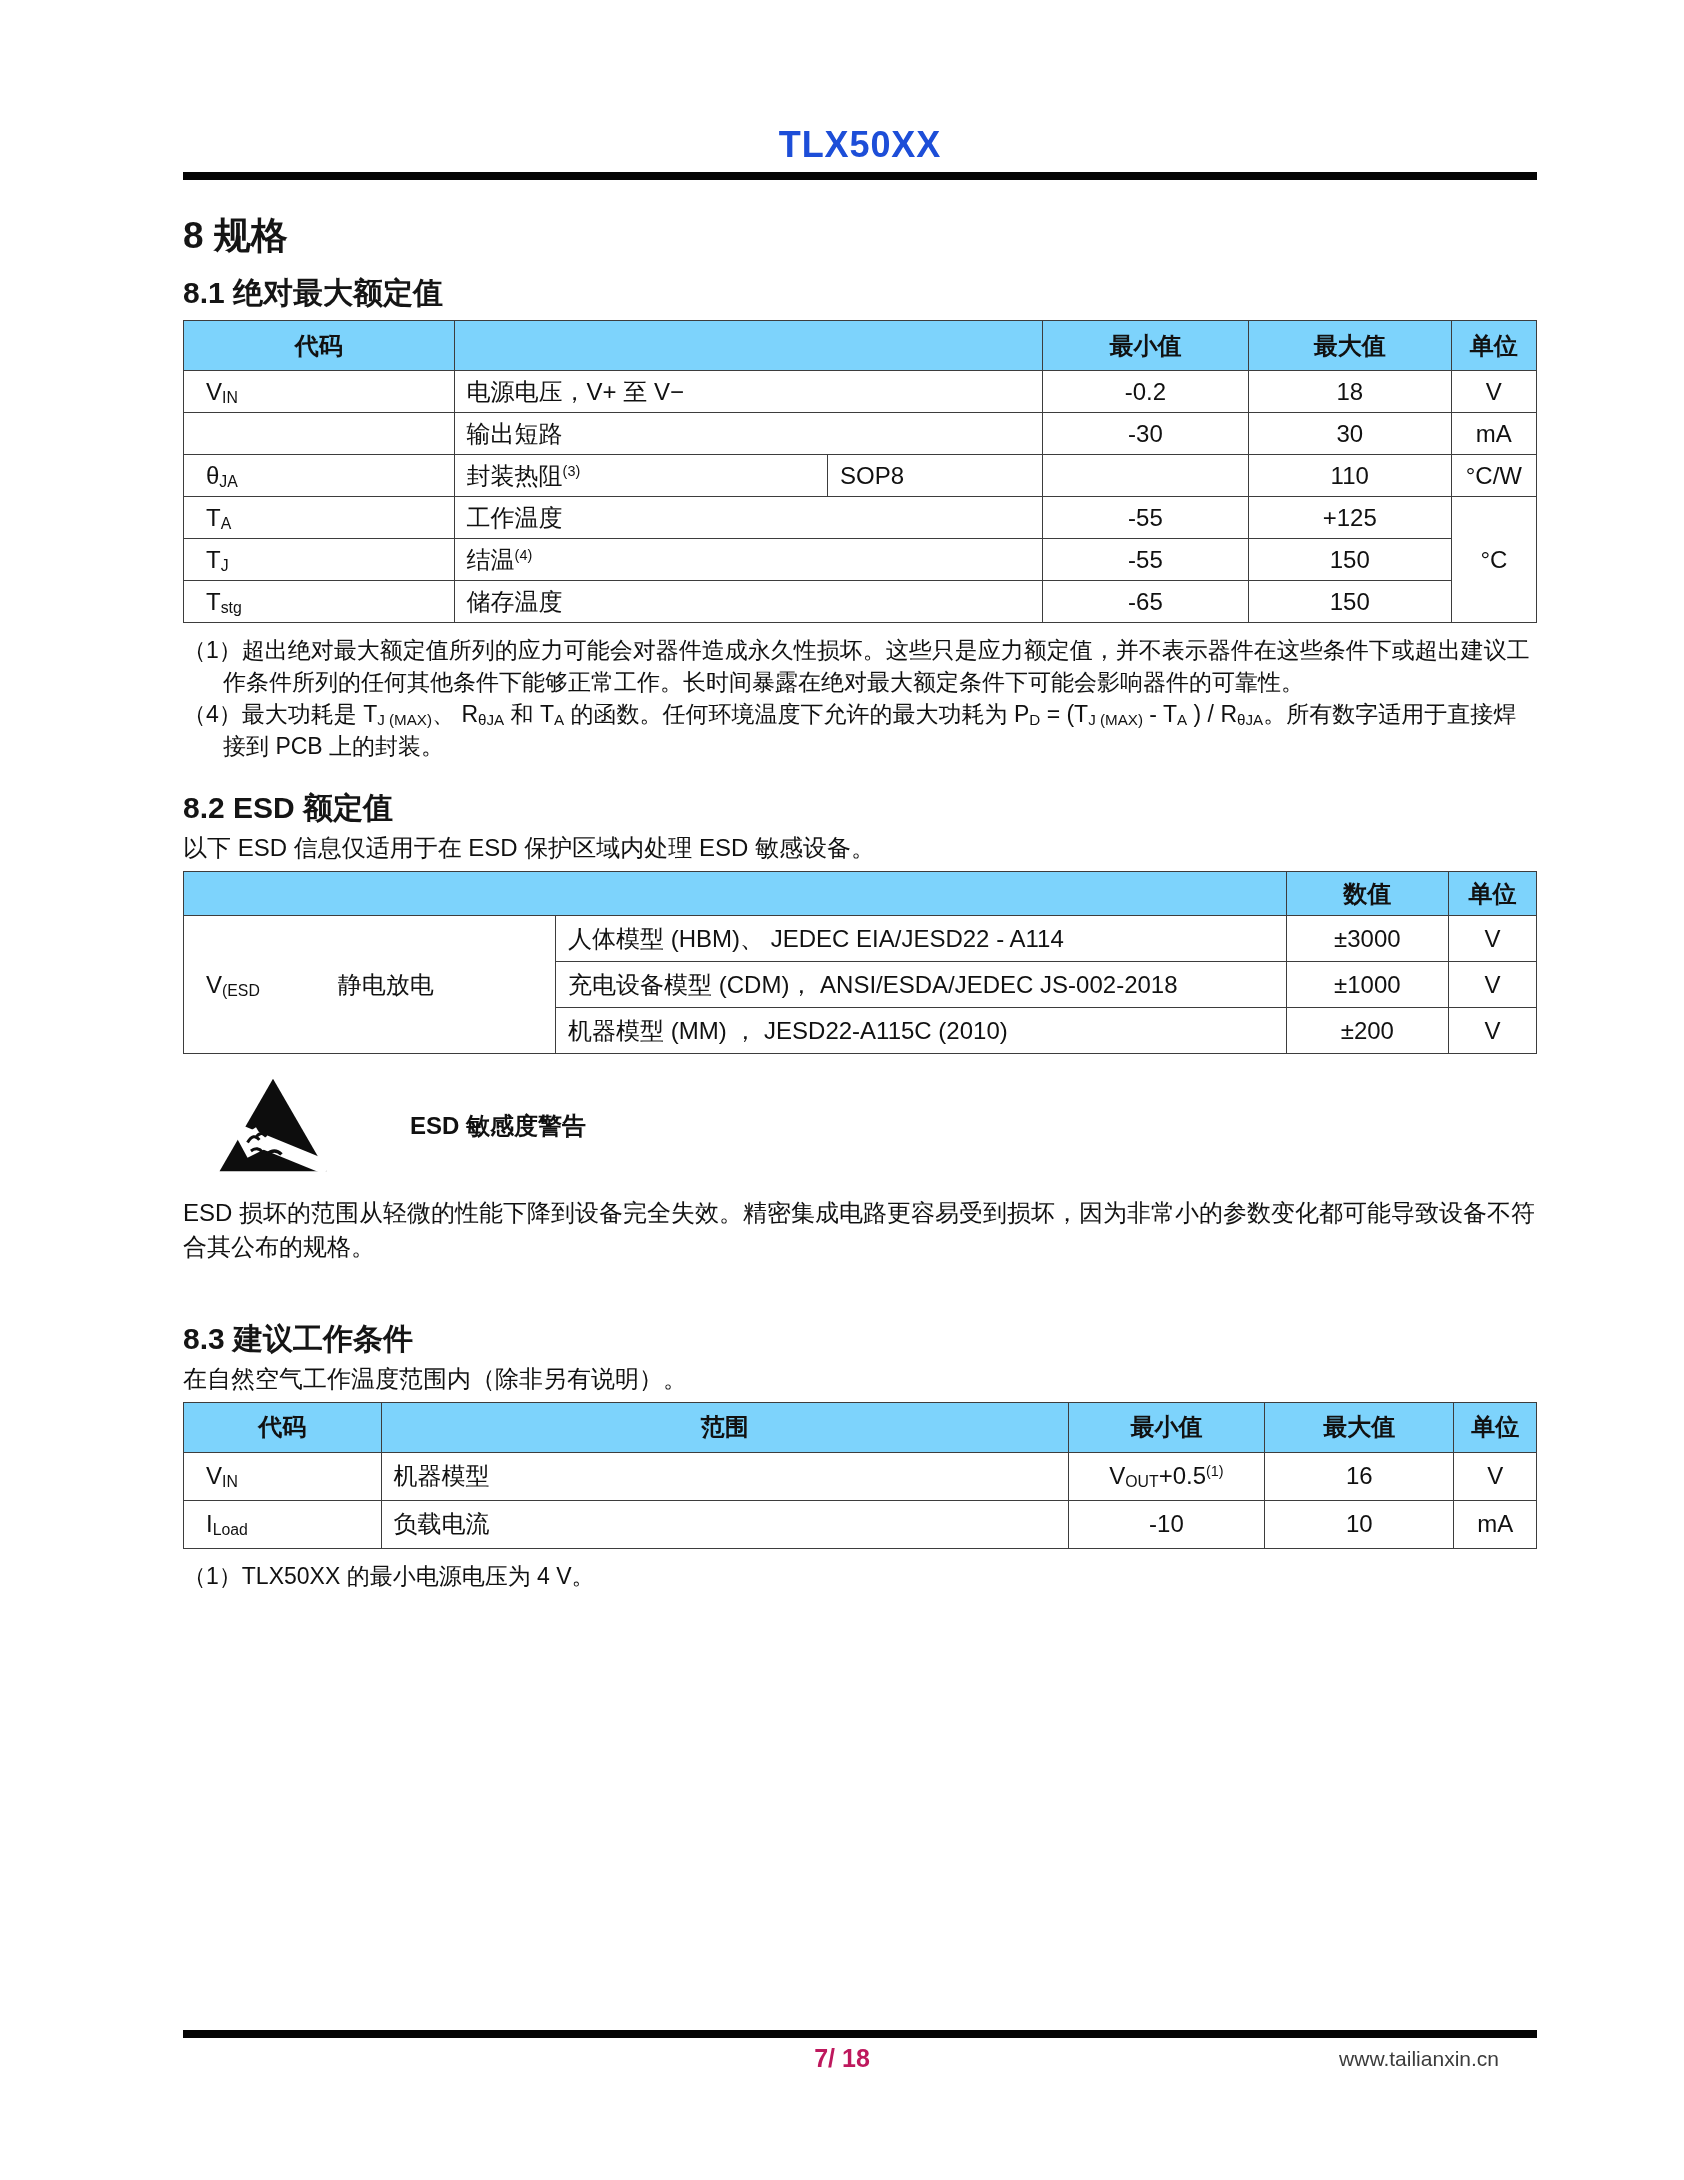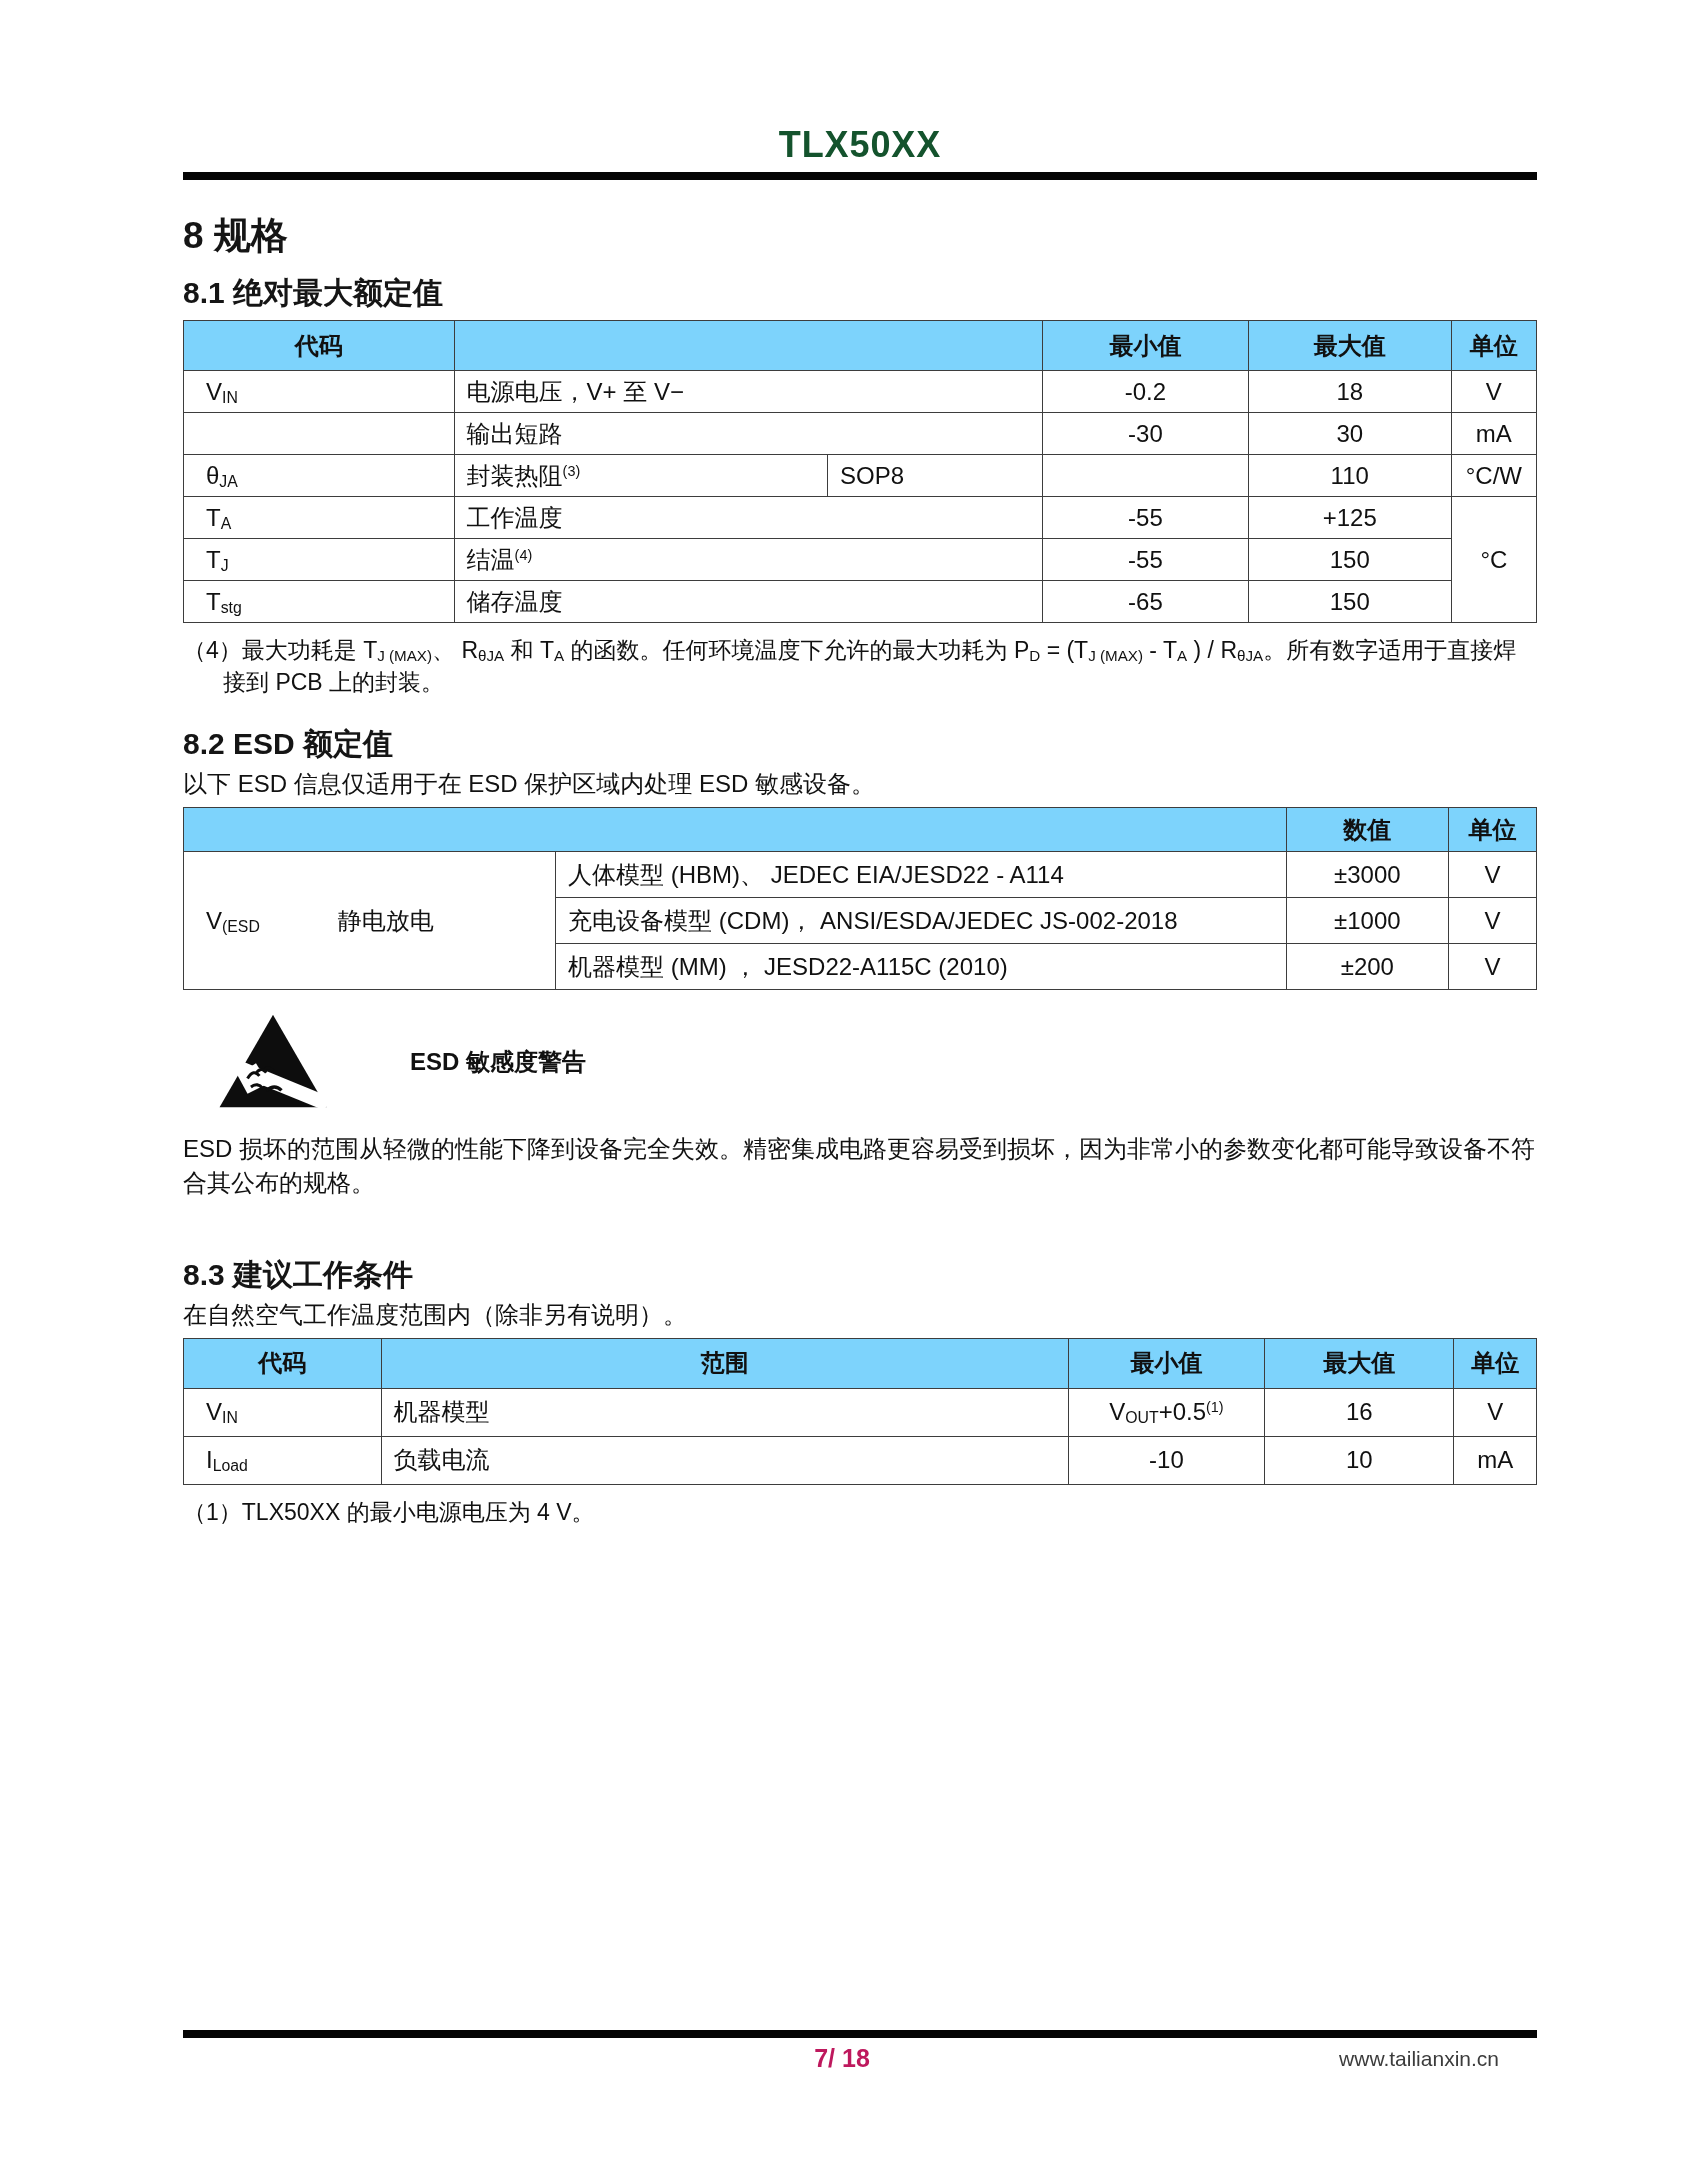--- a/index.html
+++ b/index.html
@@ -1,19 +1,19 @@
 <!DOCTYPE html>
 <html style="font-size:13.6px"><head>
 <meta charset="utf-8">
 <style>
   html,body{margin:0;padding:0;background:#e8e8e8;}
   .page{position:relative;width:1685px;height:2181px;background:#ffffff;
         font-family:"Liberation Sans","DejaVu Sans",sans-serif;color:#111;overflow:hidden;}
   .content{margin-left:183px;width:1354px;}
-  .title{padding-top:124px;text-align:center;font-size:36px;font-weight:700;letter-spacing:0.9px;color:#14532d;}
+  .title{padding-top:124px;text-align:center;font-size:36px;font-weight:700;letter-spacing:0.9px;color:#1d4ed8;}
   .rule{height:7.7px;background:#050505;margin-top:6px;}
   .h1{font-size:37px;font-weight:700;margin:31px 0 12px;color:#151515;}
   .h2{font-size:30px;font-weight:700;margin:12px 0 0;color:#151515;}
   .intro{font-size:24px;line-height:32px;margin:3.4px 0 0;}
   sup{font-size:0.6em;vertical-align:0.55em;line-height:0;}
   sub{font-size:0.66em;vertical-align:-0.2em;line-height:0;}
   table{border-collapse:collapse;width:100%;table-layout:fixed;margin-top:6.8px;}
   td{border:1.7px solid #3d3d3d;font-size:24px;padding:0 10.2px;vertical-align:middle;
      overflow:hidden;white-space:nowrap;height:41px;}
   tr.hdr td{background:#7dd3fc;font-weight:700;text-align:center;height:49px;}
@@ -106,20 +106,21 @@
       <tr>
         <td class="sym"><span>T</span><sub>stg</sub></td>
         <td class="desc" colspan="2"><span>储存温度</span></td>
         <td class="num">-65</td>
         <td class="num">150</td>
       </tr>
       </tbody>
     </table>
 
     <div class="notes">
+      <p class="note">（1）超出绝对最大额定值所列的应力可能会对器件造成永久性损坏。这些只是应力额定值，并不表示器件在这些条件下或超出建议工作条件所列的任何其他条件下能够正常工作。长时间暴露在绝对最大额定条件下可能会影响器件的可靠性。</p>
       <p class="note"><span>（4）最大功耗是 T</span><sub>J (MAX)</sub><span>、 R</span><sub>θJA</sub><span> 和 T</span><sub>A</sub><span> 的函数。任何环境温度下允许的最大功耗为 P</span><sub>D</sub><span> = (T</span><sub>J (MAX)</sub><span> - T</span><sub>A</sub><span> ) / R</span><sub>θJA</sub><span>。所有数字适用于直接焊接到 PCB 上的封装。</span></p>
     </div>
 
     <div class="h2 mt-sec">8.2 ESD 额定值</div>
     <p class="intro">以下 ESD 信息仅适用于在 ESD 保护区域内处理 ESD 敏感设备。</p>
 
     <table class="esd-t">
       <colgroup>
         <col style="width:27.5%">
           <col style="width:54%">

